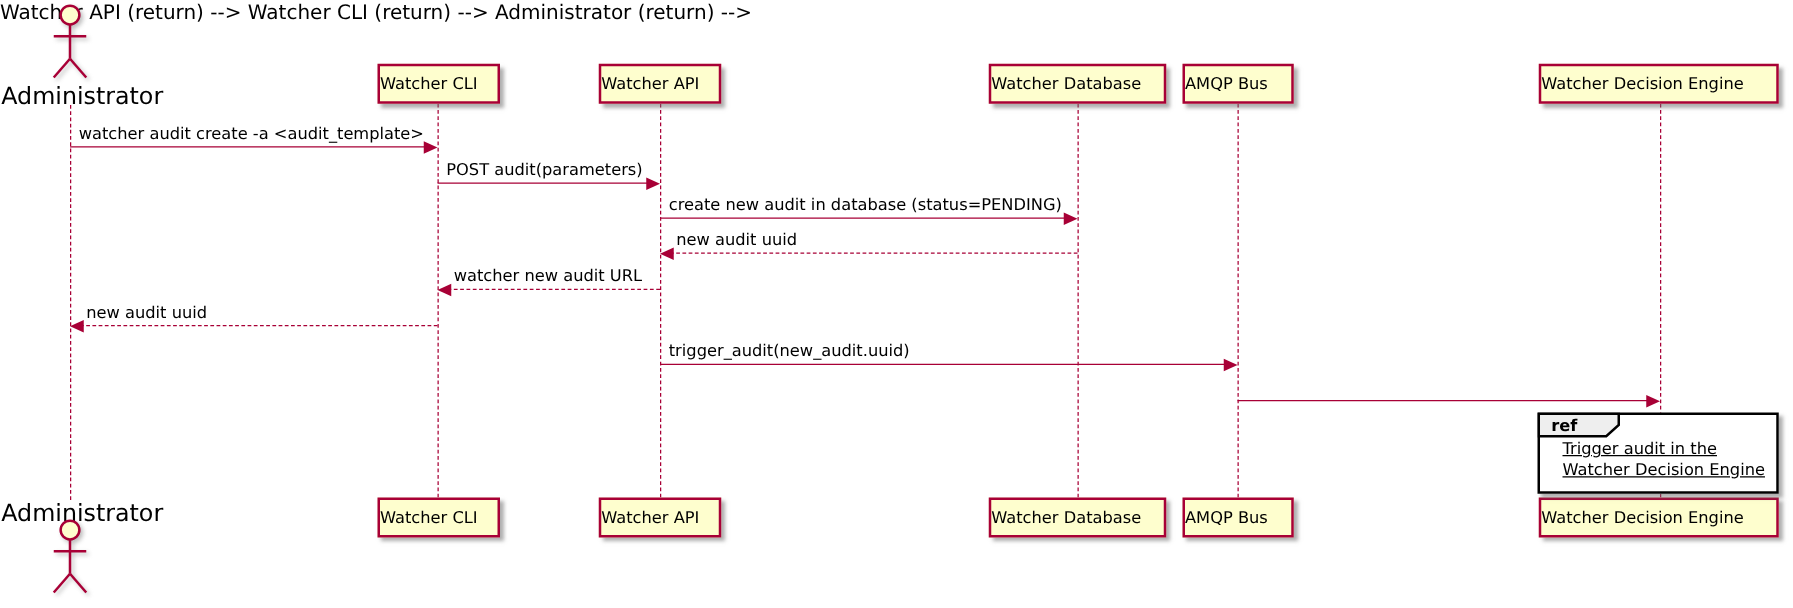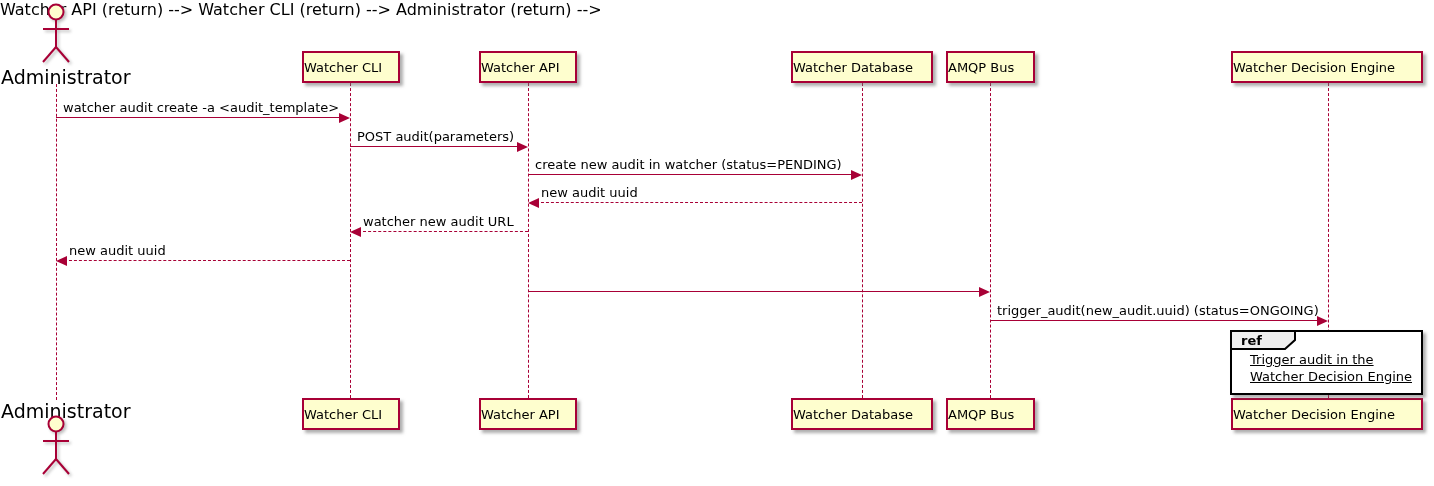--- a/index.html
+++ b/index.html
@@ -104,45 +104,45 @@
   <div class="mlabel" style="left:63px;top:100px;width:280px">watcher audit create -a &lt;audit_template&gt;</div>
   <div class="mline" style="left:56px;top:117px;width:286px"></div>
   <div class="ahead right" style="left:339px;top:113px"></div>
 
   
   <div class="mlabel" style="left:357px;top:129px;width:165px">POST audit(parameters)</div>
   <div class="mline" style="left:350px;top:146px;width:170px"></div>
   <div class="ahead right" style="left:517px;top:142px"></div>
 
   
-  <div class="mlabel" style="left:535px;top:157px;width:322px">create new audit in watcher (status=PENDING)</div>
+  <div class="mlabel" style="left:535px;top:157px;width:322px">create new audit in database (status=PENDING)</div>
   <div class="mline" style="left:528px;top:174px;width:326px"></div>
   <div class="ahead right" style="left:851px;top:170px"></div>
 
    Watcher API (return) --&gt;
   <div class="mlabel" style="left:541px;top:185px;width:316px">new audit uuid</div>
   <div class="mline dashed" style="left:536px;top:202px;width:326px"></div>
   <div class="ahead left" style="left:528px;top:198px"></div>
 
    Watcher CLI (return) --&gt;
   <div class="mlabel" style="left:363px;top:214px;width:158px">watcher new audit URL</div>
   <div class="mline dashed" style="left:358px;top:231px;width:170px"></div>
   <div class="ahead left" style="left:350px;top:227px"></div>
 
    Administrator (return) --&gt;
   <div class="mlabel" style="left:69px;top:243px;width:274px">new audit uuid</div>
   <div class="mline dashed" style="left:64px;top:260px;width:286px"></div>
   <div class="ahead left" style="left:56px;top:256px"></div>
 
   
+  <div class="mlabel" style="left:535px;top:274px;width:450px">trigger_audit(new_audit.uuid)</div>
   <div class="mline" style="left:528px;top:291px;width:454px"></div>
   <div class="ahead right" style="left:979px;top:287px"></div>
 
   
-  <div class="mlabel" style="left:997px;top:303px;width:326px">trigger_audit(new_audit.uuid) (status=ONGOING)</div>
   <div class="mline" style="left:990px;top:320px;width:330px"></div>
   <div class="ahead right" style="left:1317px;top:316px"></div>
 
   
   <div class="ref">
     <svg class="ref-header-svg" width="68" height="21" viewBox="0 0 68 21">
       <polygon points="1,1 65,1 65,10 55,19 1,19" fill="#EEEEEE" stroke="#000000" stroke-width="2"></polygon>
       <text x="11" y="15" font-size="13" font-weight="bold" font-family="DejaVu Sans, sans-serif">ref</text>
     </svg>
     <div class="ref-body">

